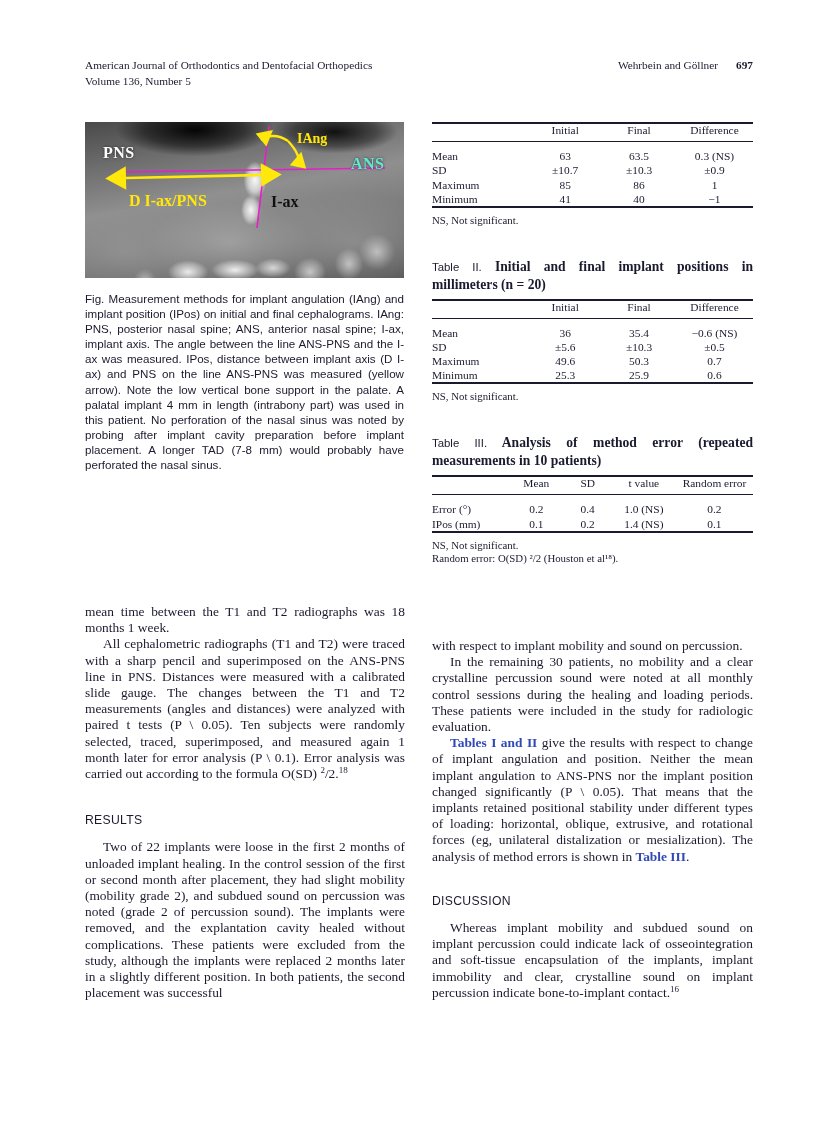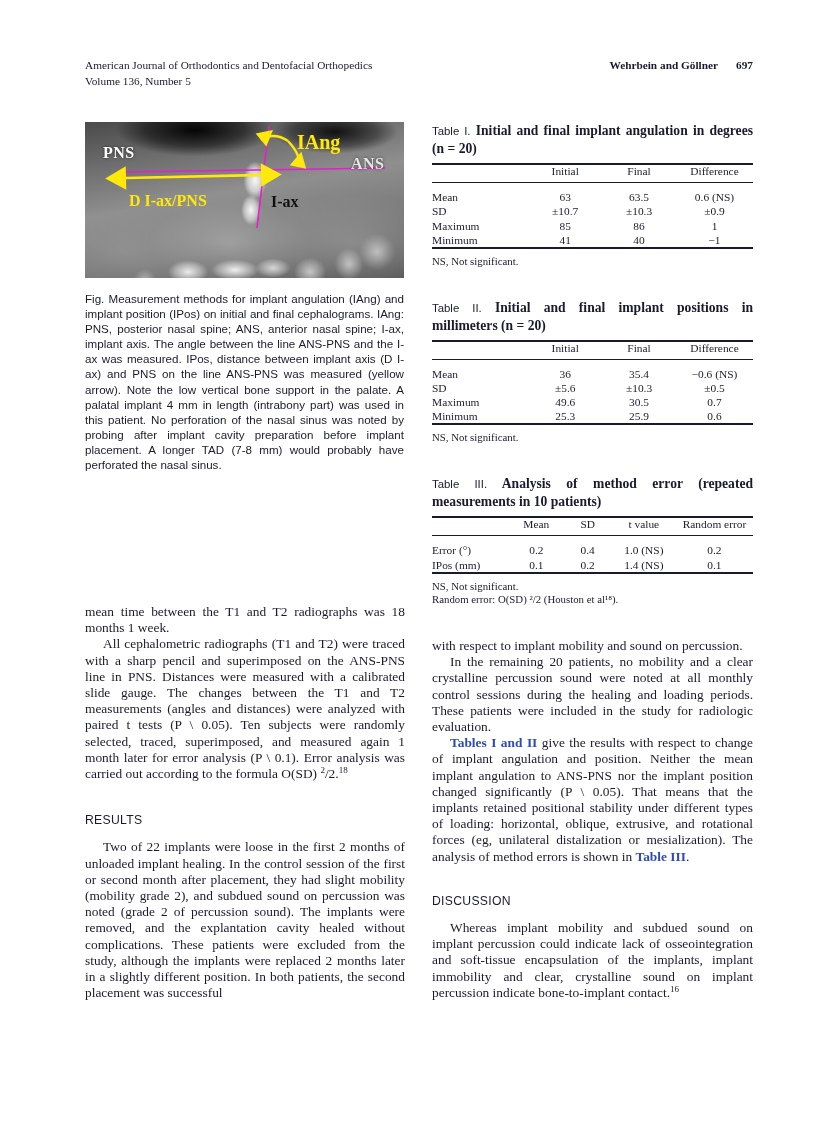--- a/index.html
+++ b/index.html
@@ -36,21 +36,21 @@
   .runhead-left {
     float: left;
     text-align: center;
   }
   .runhead-right {
     float: right;
     text-align: right;
     white-space: nowrap;
   }
   .runhead-right .pg { margin-left: 18px; font-weight: bold; }
-  .runhead-right .auth { font-weight: bold; }
+  .runhead-right .auth { font-weight: normal; }
   .runhead-line2 { clear: both; padding-top: 1px; }
 
   
   .col-left {
     position: absolute;
     left: 85px;
     top: 122px;
     width: 320px;
   }
   .col-right {
@@ -101,22 +101,22 @@
     inset: 0;
   }
   .fig-label {
     position: absolute;
     font-family: "Liberation Serif", serif;
     font-weight: bold;
     white-space: nowrap;
     pointer-events: none;
   }
   .lbl-pns   { left: 18px;  top: 22px;  font-size: 16px; color: #ffffff; letter-spacing: .5px; text-shadow: 0 0 3px rgba(0,0,0,.6); }
-  .lbl-ans   { left: 266px; top: 33px;  font-size: 16px; color: #e5e5e5; letter-spacing: .5px; text-shadow: 0 0 3px rgba(0,0,0,.6); }
-  .lbl-iang  { left: 212px; top: 9px;   font-size: 20px; color: #ffe80a; }
+  .lbl-ans   { left: 266px; top: 33px;  font-size: 16px; color: #5eead4; letter-spacing: .5px; text-shadow: 0 0 3px rgba(0,0,0,.6); }
+  .lbl-iang  { left: 212px; top: 9px;   font-size: 14px; color: #ffe80a; }
   .lbl-diax  { left: 44px;  top: 70px;  font-size: 16px; color: #ffe80a; }
   .lbl-iax   { left: 186px; top: 71px;  font-size: 16px; color: #101010; }
 
   
   .fig-caption {
     margin-top: 13px;
     font-family: "Liberation Sans", sans-serif;
     font-size: 11.6px;
     line-height: 15.1px;
     text-align: justify;
@@ -255,42 +255,38 @@
       <span class="fig-label lbl-diax">D I-ax/PNS</span>
       <span class="fig-label lbl-iax">I-ax</span>
     </div>
 
     <div class="fig-caption">Fig. Measurement methods for implant angulation (IAng) and implant position (IPos) on initial and final cephalograms. IAng: PNS, posterior nasal spine; ANS, anterior nasal spine; I-ax, implant axis. The angle between the line ANS-PNS and the I-ax was measured. IPos, distance between implant axis (D I-ax) and PNS on the line ANS-PNS was measured (yellow arrow). Note the low vertical bone support in the palate. A palatal implant 4 mm in length (intrabony part) was used in this patient. No perforation of the nasal sinus was noted by probing after implant cavity preparation before implant placement. A longer TAD (7-8 mm) would probably have perforated the nasal sinus.</div>
   </div>
 
   <div class="col-right">
 
     <div class="tbl-block">
-      <div class="tbl-title">
-        <span class="tnum">Table I.</span>
-        <span>Initial and final implant angulation in degrees (n = 20)</span>
-      </div>
       <table class="data">
         <thead>
           <tr class="rule-top rule-head">
             <th class="lead" style="width:30%"></th>
             <th style="width:23%">Initial</th>
             <th style="width:23%">Final</th>
             <th style="width:24%">Difference</th>
           </tr>
         </thead>
         <tbody>
           <tr class="spacer">
               <td colspan="4"></td>
             </tr>
           <tr>
             <td class="lead">Mean</td>
             <td>63</td>
             <td>63.5</td>
-            <td>0.6 (NS)</td>
+            <td>0.3 (NS)</td>
           </tr>
           <tr>
             <td class="lead">SD</td>
             <td>±10.7</td>
             <td>±10.3</td>
             <td>±0.9</td>
           </tr>
           <tr>
             <td class="lead">Maximum</td>
             <td>85</td>
@@ -336,21 +332,21 @@
           </tr>
           <tr>
             <td class="lead">SD</td>
             <td>±5.6</td>
             <td>±10.3</td>
             <td>±0.5</td>
           </tr>
           <tr>
             <td class="lead">Maximum</td>
             <td>49.6</td>
-            <td>30.5</td>
+            <td>50.3</td>
             <td>0.7</td>
           </tr>
           <tr class="rule-bottom">
             <td class="lead">Minimum</td>
             <td>25.3</td>
             <td>25.9</td>
             <td>0.6</td>
           </tr>
         </tbody>
       </table>
@@ -405,21 +401,21 @@
 
     <div class="gap-results"></div>
     <p class="sec-head">RESULTS</p>
     <div class="gap-after-head"></div>
 
     <p class="indent">Two of 22 implants were loose in the first 2 months of unloaded implant healing. In the control session of the first or second month after placement, they had slight mobility (mobility grade 2), and subdued sound on percussion was noted (grade 2 of percussion sound). The implants were removed, and the explantation cavity healed without complications. These patients were excluded from the study, although the implants were replaced 2 months later in a slightly different position. In both patients, the second placement was successful</p>
   </div>
 
   <div class="right-body body-text">
     <p>with respect to implant mobility and sound on percussion.</p>
-    <p class="indent">In the remaining 20 patients, no mobility and a clear crystalline percussion sound were noted at all monthly control sessions during the healing and loading periods. These patients were included in the study for radiologic evaluation.</p>
+    <p class="indent">In the remaining 30 patients, no mobility and a clear crystalline percussion sound were noted at all monthly control sessions during the healing and loading periods. These patients were included in the study for radiologic evaluation.</p>
     <p class="indent"><a class="xref" href="#">Tables I and II</a><span> give the results with respect to change of implant angulation and position. Neither the mean implant angulation to ANS-PNS nor the implant position changed significantly (P \ 0.05). That means that the implants retained positional stability under different types of loading: horizontal, oblique, extrusive, and rotational forces (eg, unilateral distalization or mesialization). The analysis of method errors is shown in </span><a class="xref" href="#">Table III</a><span>.</span></p>
 
     <div class="gap-disc"></div>
     <p class="sec-head">DISCUSSION</p>
     <div class="gap-after-head"></div>
 
     <p class="indent"><span>Whereas implant mobility and subdued sound on implant percussion could indicate lack of osseointegration and soft-tissue encapsulation of the implants, implant immobility and clear, crystalline sound on implant percussion indicate bone-to-implant contact.</span><sup>16</sup></p>
   </div>
 
 </div>

